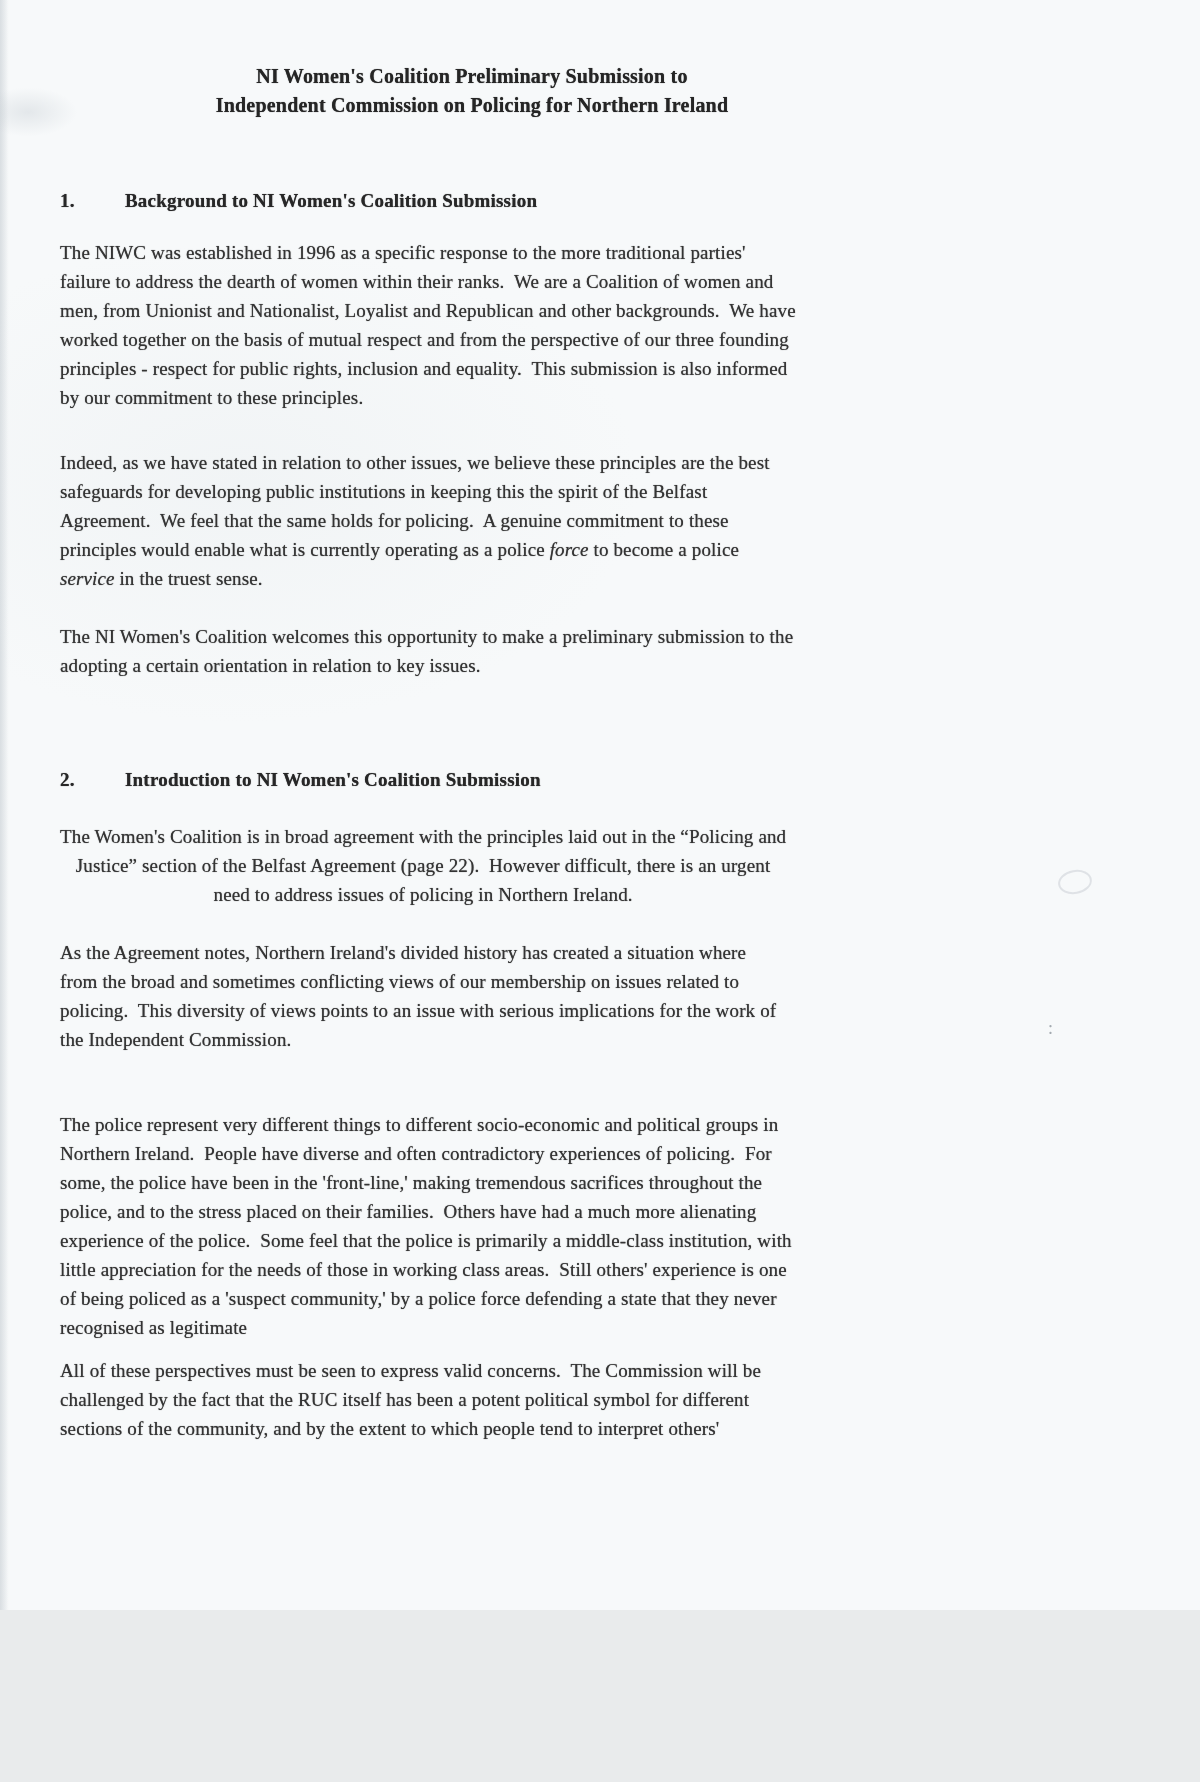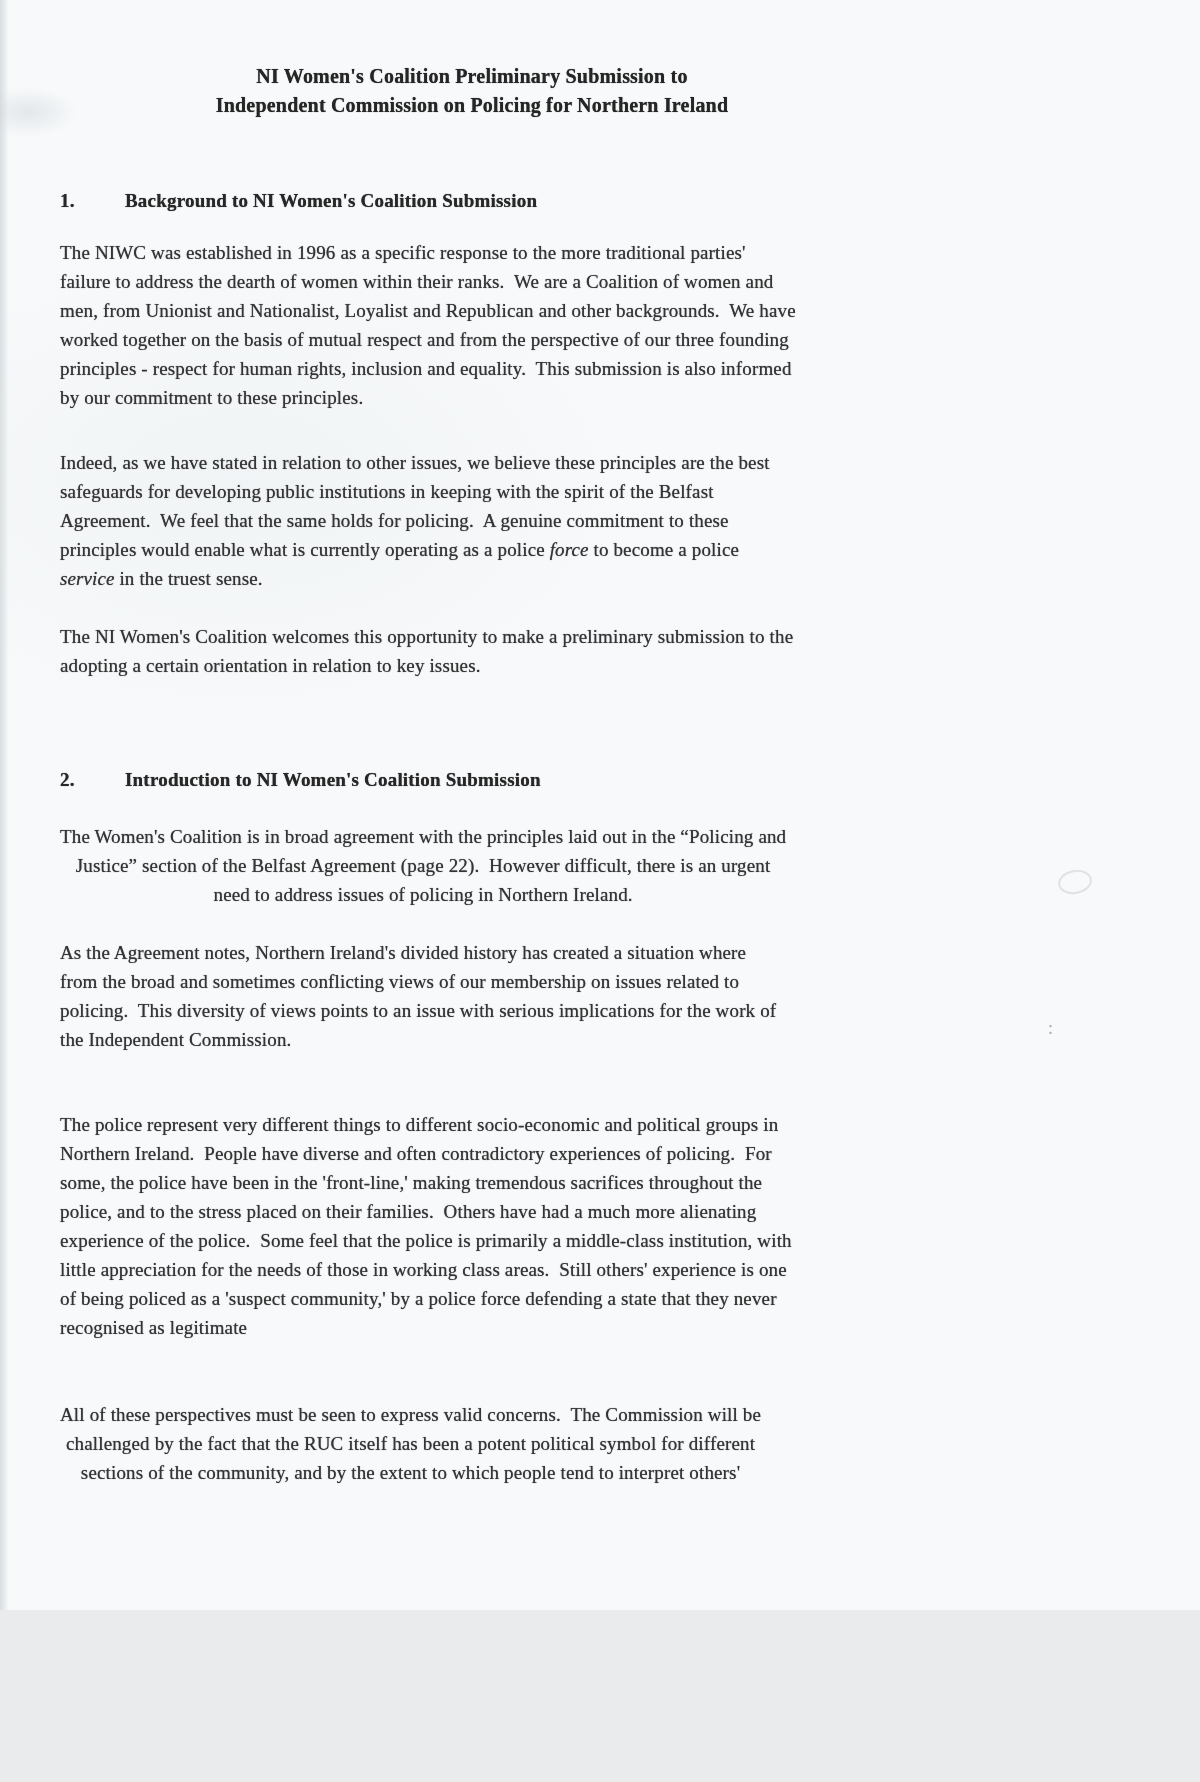--- a/index.html
+++ b/index.html
@@ -73,26 +73,26 @@
     <div class="title-line">Independent Commission on Policing for Northern Ireland</div>
   </div>
 
   <div id="doc-body" class="doc-body">
       <div class="heading-row" style="top: 186px;"><span class="num">1.</span><span class="heading-text">Background to NI Women's Coalition Submission</span></div>
       <div class="para" style="top: 238px;">
         <div class="line">The NIWC was established in 1996 as a specific response to the more traditional parties'</div>
         <div class="line">failure to address the dearth of women within their ranks.  We are a Coalition of women and</div>
         <div class="line">men, from Unionist and Nationalist, Loyalist and Republican and other backgrounds.  We have</div>
         <div class="line">worked together on the basis of mutual respect and from the perspective of our three founding</div>
-        <div class="line">principles - respect for human rights, inclusion and equality.  This submission is also informed</div>
+        <div class="line">principles - respect for public rights, inclusion and equality.  This submission is also informed</div>
         <div class="line">by our commitment to these principles.</div>
       </div>
       <div class="para" style="top: 448px;">
         <div class="line">Indeed, as we have stated in relation to other issues, we believe these principles are the best</div>
-        <div class="line">safeguards for developing public institutions in keeping with the spirit of the Belfast</div>
+        <div class="line">safeguards for developing public institutions in keeping this the spirit of the Belfast</div>
         <div class="line">Agreement.  We feel that the same holds for policing.  A genuine commitment to these</div>
         <div class="line">principles would enable what is currently operating as a police <i>force</i> to become a police</div>
         <div class="line"><i>service</i> in the truest sense.</div>
       </div>
       <div class="para" style="top: 622px;">
         <div class="line">The NI Women's Coalition welcomes this opportunity to make a preliminary submission to the</div>
         <div class="line">adopting a certain orientation in relation to key issues.</div>
       </div>
       <div class="heading-row" style="top: 765px;"><span class="num">2.</span><span class="heading-text">Introduction to NI Women's Coalition Submission</span></div>
       <div class="para" style="top: 822px; text-align: center;">
@@ -109,21 +109,21 @@
       <div class="para" style="top: 1110px;">
         <div class="line">The police represent very different things to different socio-economic and political groups in</div>
         <div class="line">Northern Ireland.  People have diverse and often contradictory experiences of policing.  For</div>
         <div class="line">some, the police have been in the 'front-line,' making tremendous sacrifices throughout the</div>
         <div class="line">police, and to the stress placed on their families.  Others have had a much more alienating</div>
         <div class="line">experience of the police.  Some feel that the police is primarily a middle-class institution, with</div>
         <div class="line">little appreciation for the needs of those in working class areas.  Still others' experience is one</div>
         <div class="line">of being policed as a 'suspect community,' by a police force defending a state that they never</div>
         <div class="line">recognised as legitimate</div>
       </div>
-      <div class="para" style="top: 1400px; text-align: center;">
+      <div class="para" style="top: 1356px;">
         <div class="line">All of these perspectives must be seen to express valid concerns.  The Commission will be</div>
         <div class="line">challenged by the fact that the RUC itself has been a potent political symbol for different</div>
         <div class="line">sections of the community, and by the extent to which people tend to interpret others'</div>
       </div>
     </div>
 
   <div class="artifact artifact-circle"></div>
   <div class="artifact artifact-colon">:</div>
   <div class="artifact speck"></div>
   <div class="edge-shade"></div>

